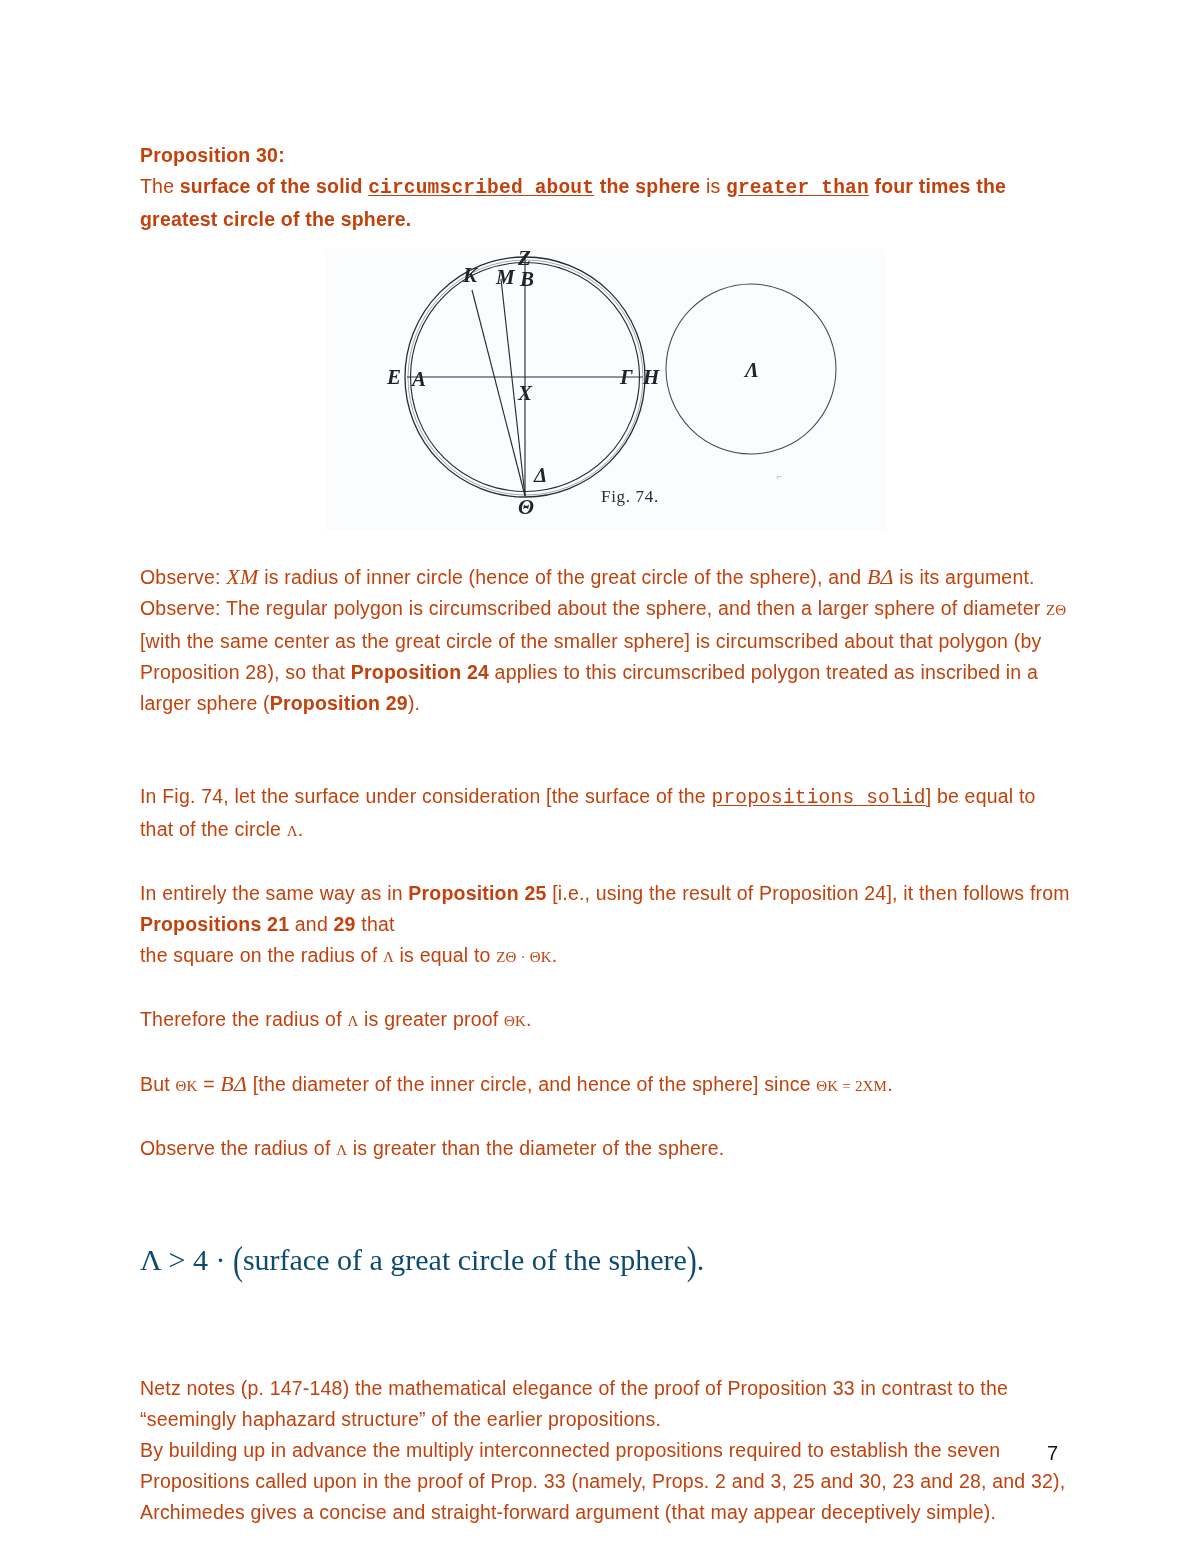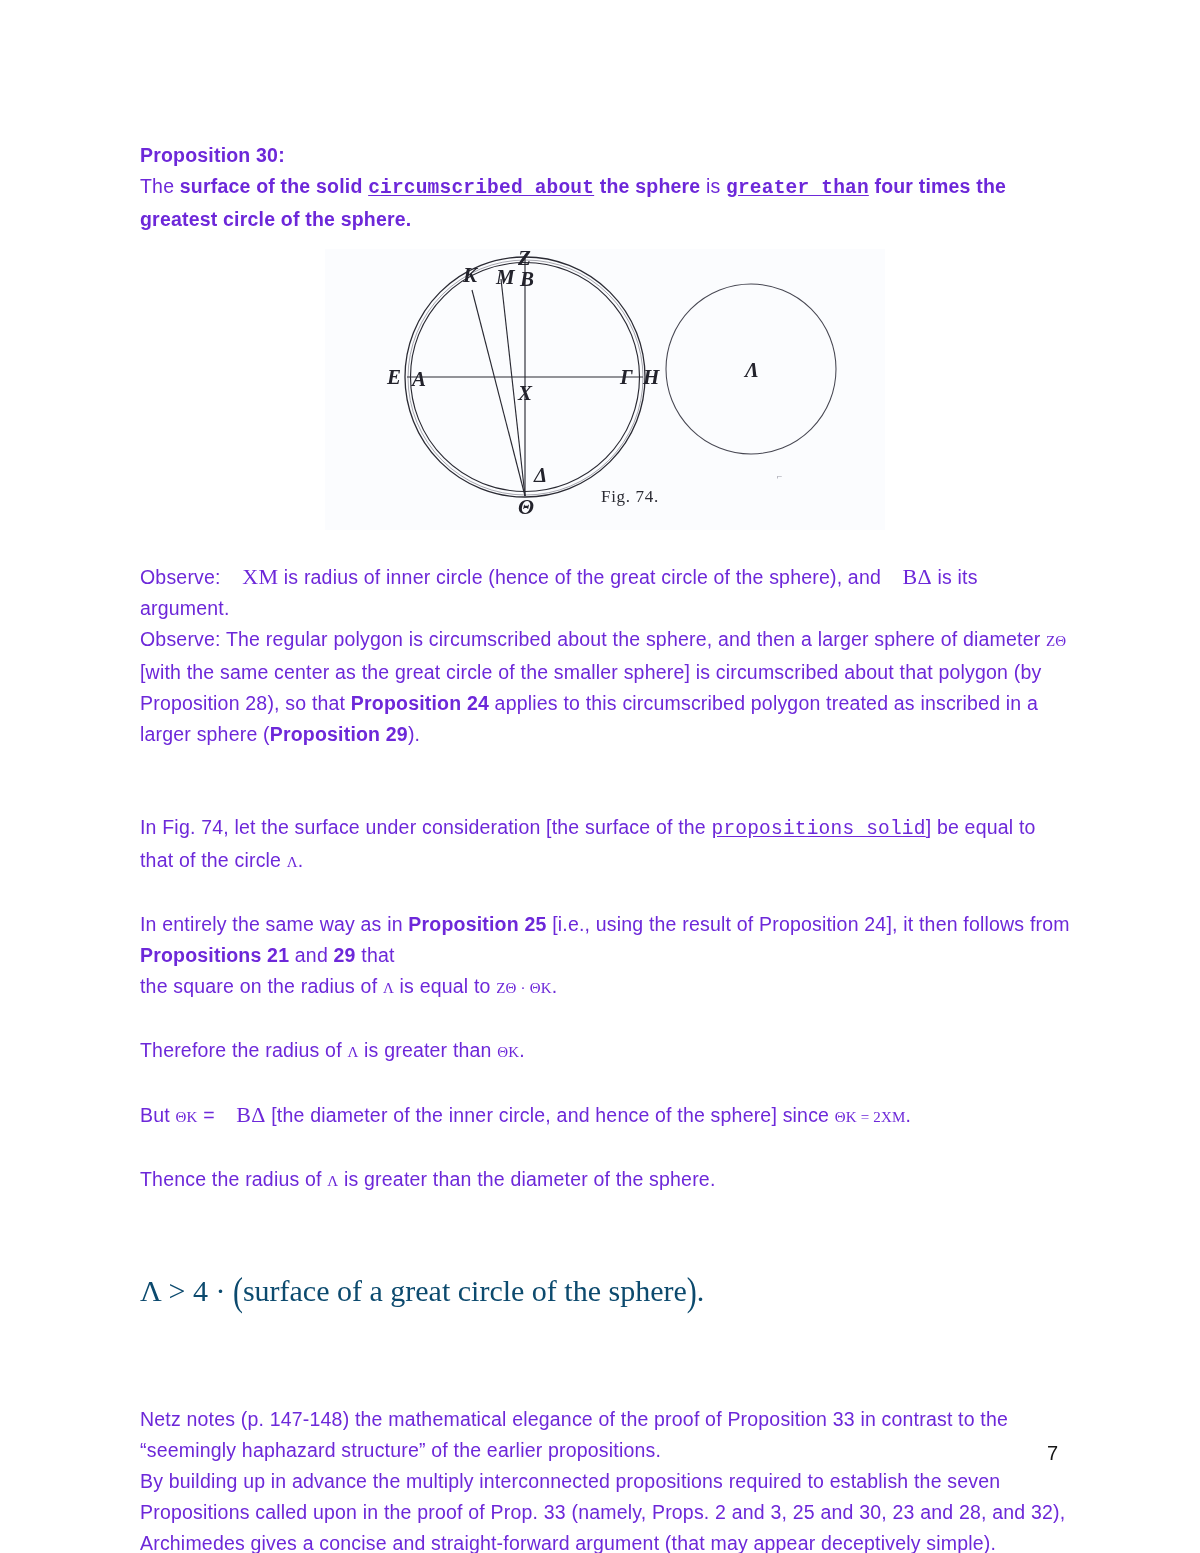--- a/index.html
+++ b/index.html
@@ -26,31 +26,31 @@
     position: absolute;
     left: 140px;
     top: 140px;
     width: 930px;
   }
 
   
   .body-text {
     font-size: 19.5px;
     line-height: 31px;
-    color: #6d28d9;
+    color: #c2410c;
     letter-spacing: 0.01em;
   }
   .bold { font-weight: bold; }
   .uline { text-decoration: underline; text-underline-offset: 2px; font-family: Liberation Mono, monospace; }
 
   .mathit {
     font-family: "Liberation Serif", serif;
+    font-style: italic;
     font-size: 22px;
     letter-spacing: 0.01em;
-    margin-left: 16px;
   }
   .mathup {
     font-family: "Liberation Serif", serif;
     font-style: normal;
     font-size: 15px;
   }
 
   p.para {
     margin: 0;
   }
@@ -187,29 +187,29 @@
     <div class="gap-md"></div>
 
     <p class="para body-text"><span>In Fig. 74, let the surface under consideration [the surface of the </span><span class="uline">propositions solid</span><span>] be equal to that of the circle </span><span class="mathup">Λ</span><span>.</span></p>
 
     <div class="gap-md"></div>
 
     <p class="para body-text"><span>In entirely the same way as in </span><span class="bold">Proposition 25</span><span> [i.e., using the result of Proposition 24], it then follows from </span><span class="bold">Propositions 21</span><span> and </span><span class="bold">29</span><span> that</span><br><span>the square on the radius of </span><span class="mathup">Λ</span><span> is equal to </span><span class="mathup">ZΘ · ΘK</span><span>.</span></p>
 
     <div class="gap-md"></div>
 
-    <p class="para body-text"><span>Therefore the radius of </span><span class="mathup">Λ</span><span> is greater than </span><span class="mathup">ΘK</span><span>.</span></p>
+    <p class="para body-text"><span>Therefore the radius of </span><span class="mathup">Λ</span><span> is greater proof </span><span class="mathup">ΘK</span><span>.</span></p>
 
     <div class="gap-md"></div>
 
     <p class="para body-text"><span>But </span><span class="mathup">ΘK</span><span> = </span><span class="mathit">BΔ</span><span> [the diameter of the inner circle, and hence of the sphere] since </span><span class="mathup">ΘK = 2XM</span><span>.</span></p>
 
     <div class="gap-md"></div>
 
-    <p class="para body-text"><span>Thence the radius of </span><span class="mathup">Λ</span><span> is greater than the diameter of the sphere.</span></p>
+    <p class="para body-text"><span>Observe the radius of </span><span class="mathup">Λ</span><span> is greater than the diameter of the sphere.</span></p>
 
     <div class="gap-md"></div>
 
 
     <div class="gap-lg"></div>
 
     <p class="display-eq"><span>Λ &gt; 4 · </span><span class="paren">(</span><span>surface of a great circle of the sphere</span><span class="paren">)</span><span>.</span></p>
 
     <div class="gap-xl"></div>
 

